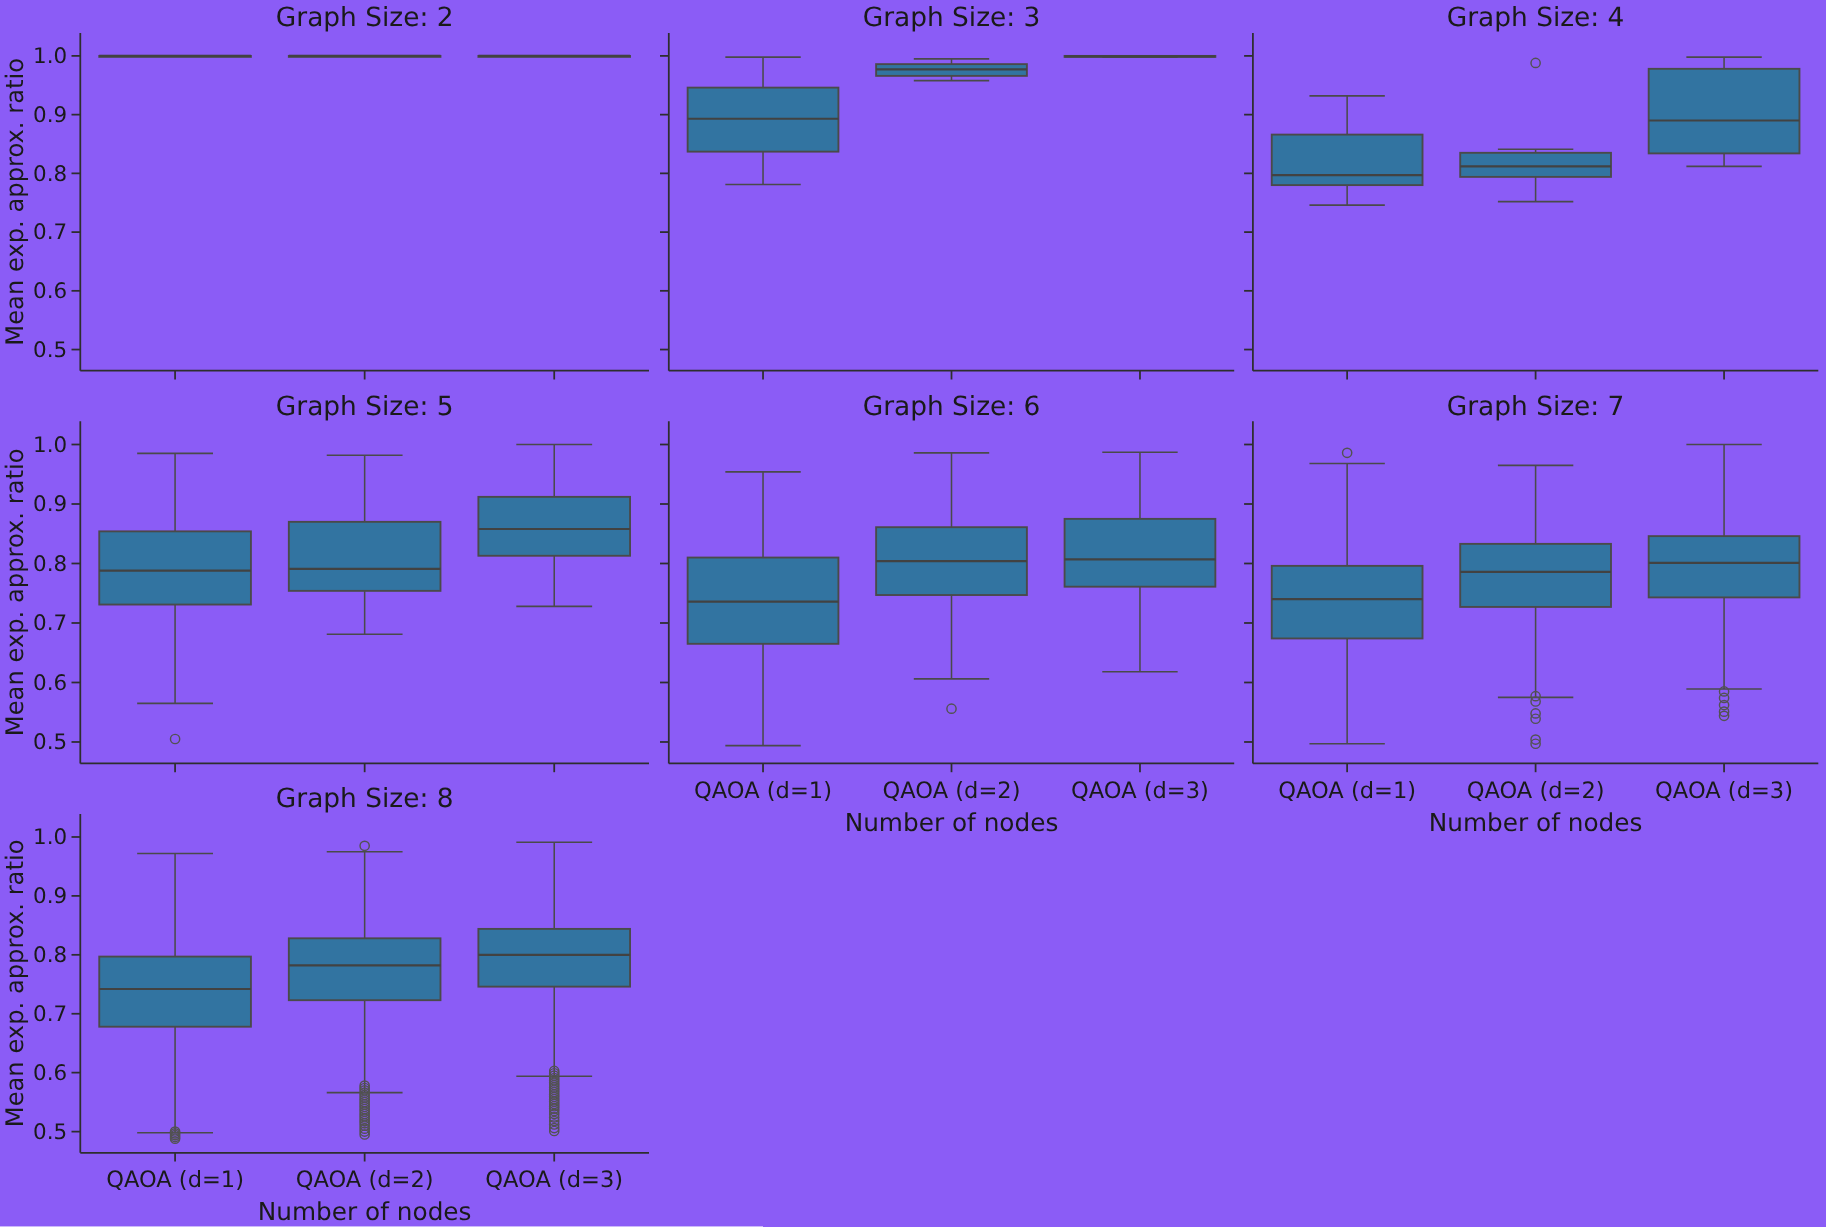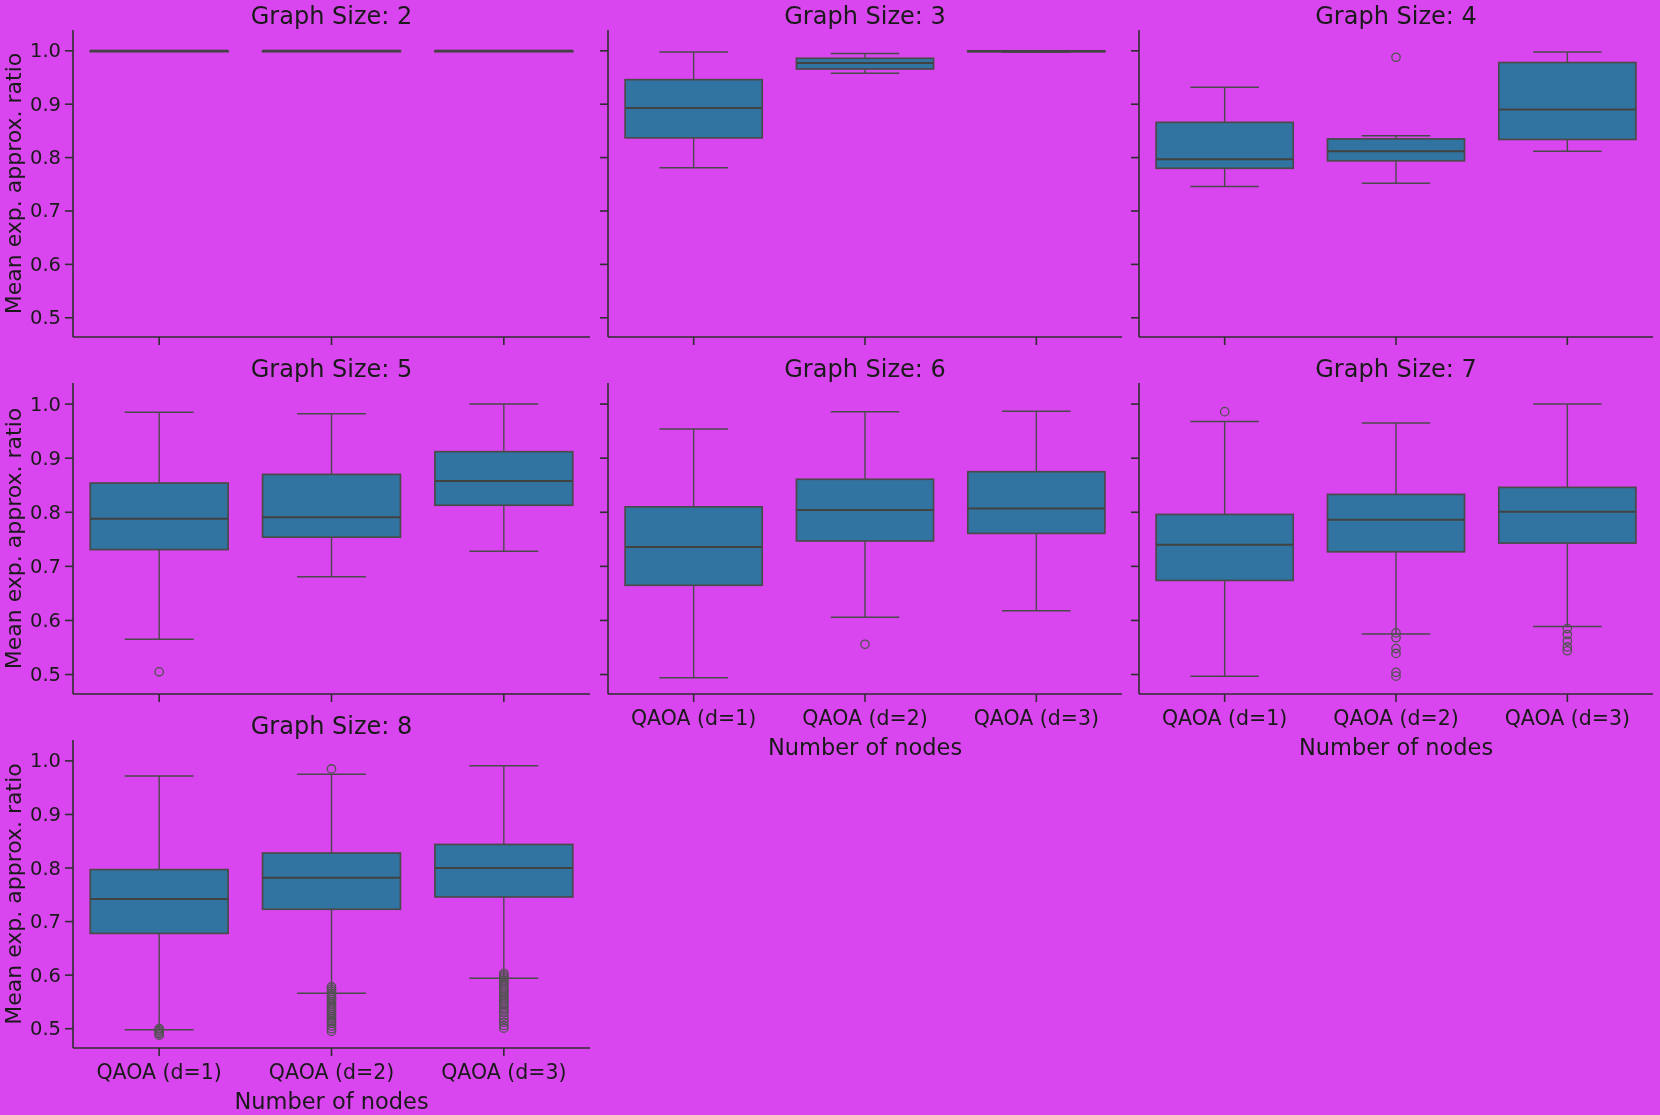--- a/index.html
+++ b/index.html
@@ -1,16 +1,16 @@
 <!DOCTYPE html>
 <html><head>
 <meta charset="utf-8">
 <style>
   html,body{margin:0;padding:0;background:#ffffff;}
-  #canvas{position:relative;width:1660px;height:1115px;background:#d946ef;overflow:hidden;}
+  #canvas{position:relative;width:1660px;height:1115px;background:#8b5cf6;overflow:hidden;}
   svg text{font-family:"DejaVu Sans","Liberation Sans",sans-serif;fill:#1a1a1a;}
 </style>
 </head>
 <body>
 
 <div id="canvas">
   <svg id="fig-svg" width="1660" height="1115" viewBox="0 0 1660 1115">
       <g>
         <line x1="73" y1="30" x2="73" y2="337" stroke="#2e2e2e" stroke-width="1.6"></line>
         <line x1="73" y1="337" x2="590" y2="337" stroke="#2e2e2e" stroke-width="1.6"></line>

